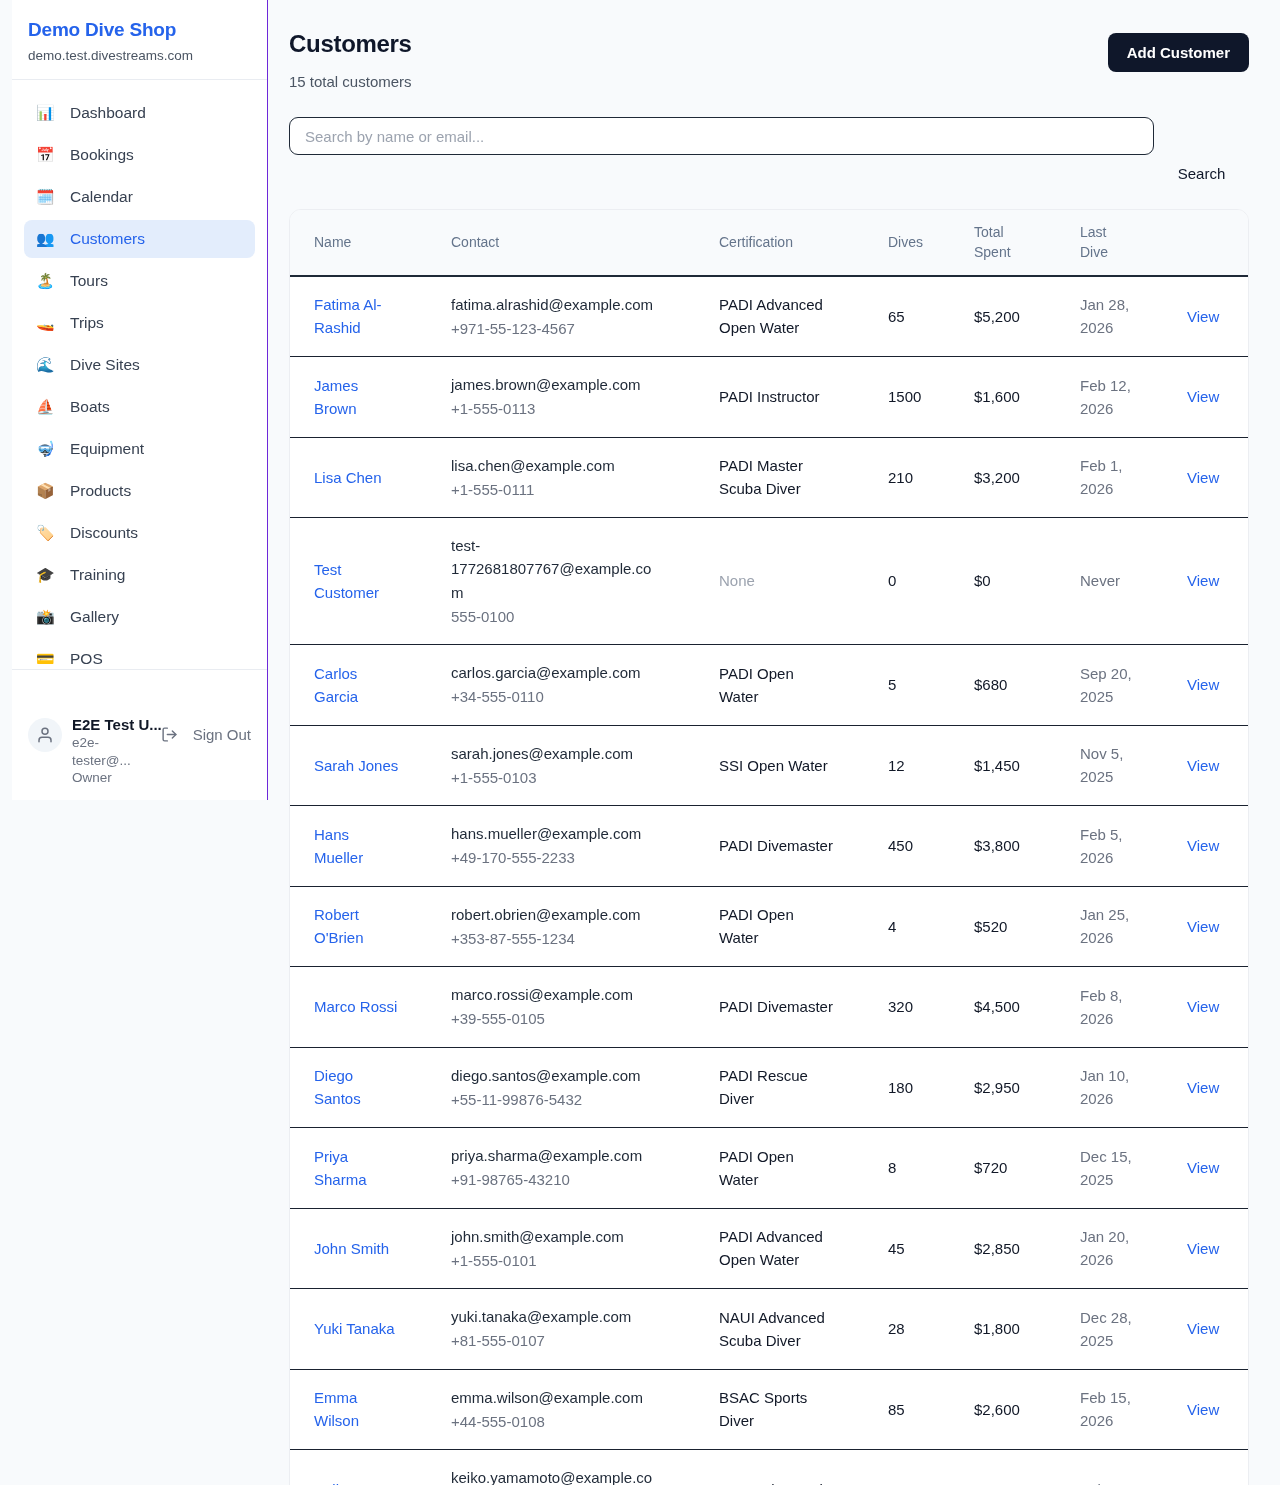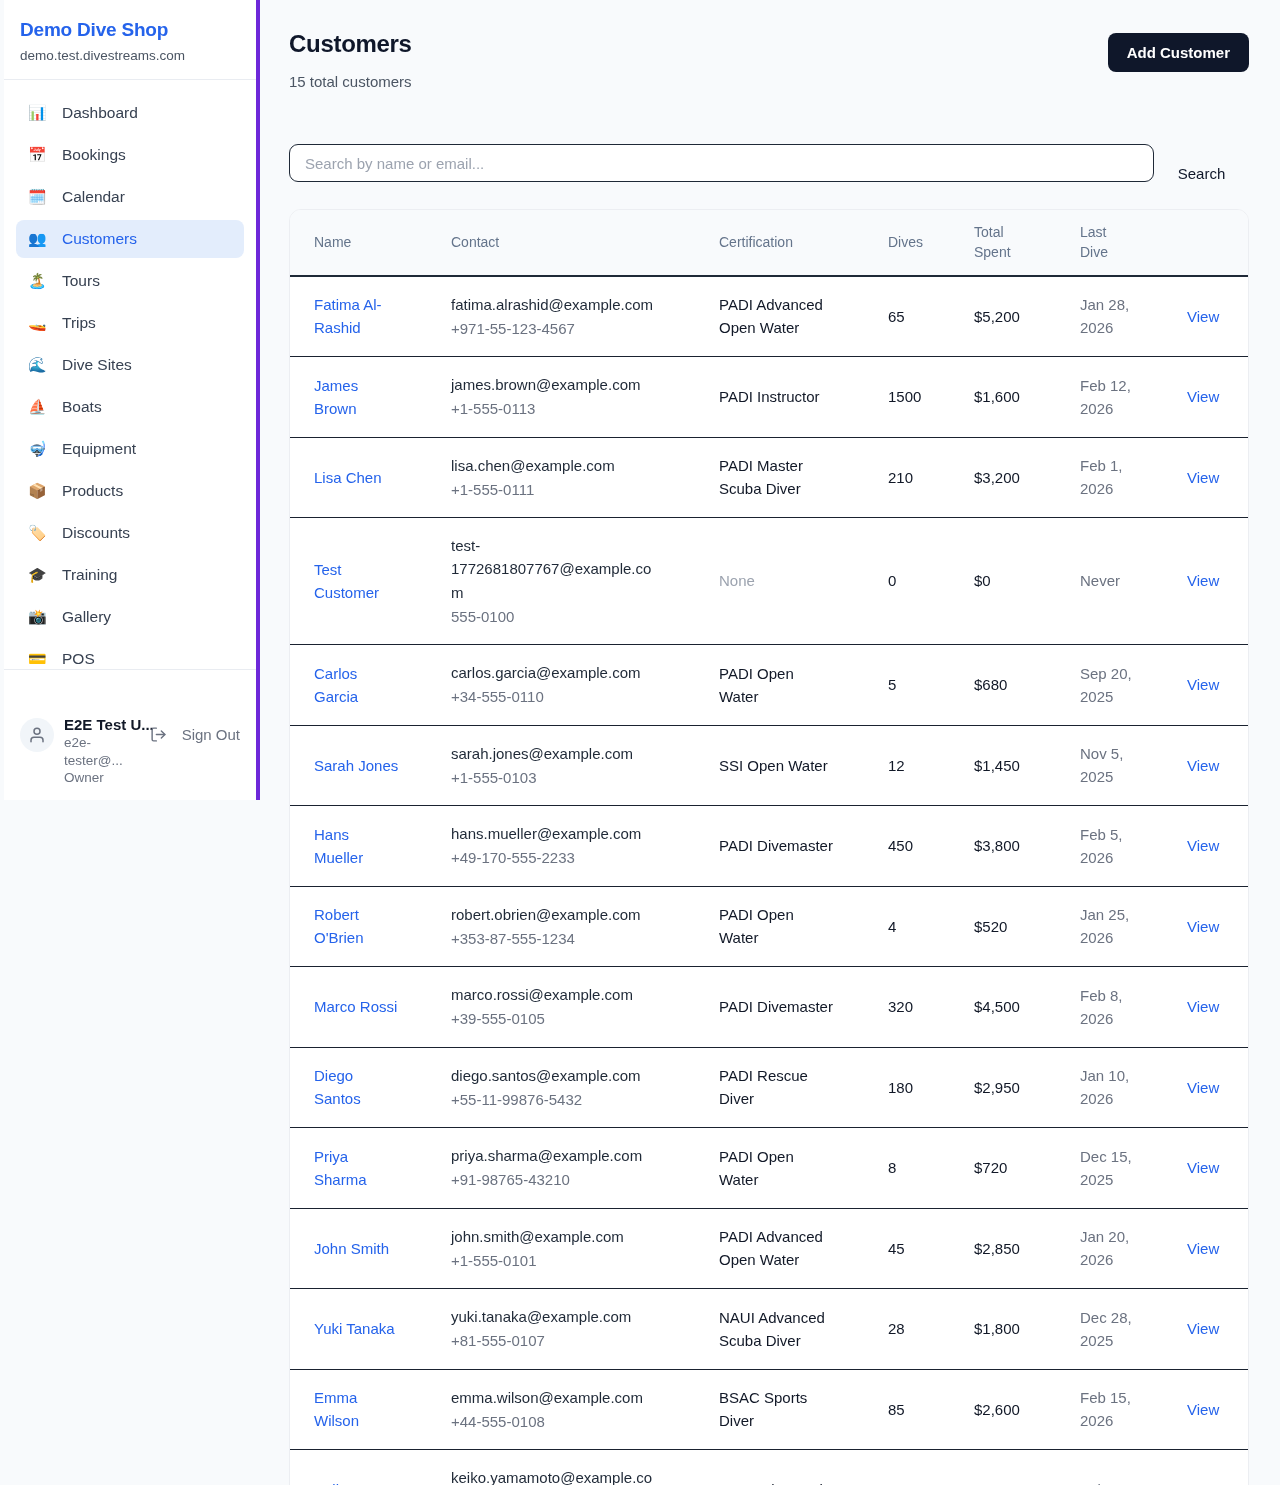--- a/index.html
+++ b/index.html
@@ -7,24 +7,24 @@
   body {
     height: 1485px;
     background: #f8fafc;
     font-family: "Liberation Sans", "DejaVu Sans", sans-serif;
     color: #111827;
     position: relative;
   }
 
   
   .sidebar {
-    position: absolute; top: 0; left: 4px;
+    position: absolute; top: 0; left: 12px;
     width: 256px; height: 800px;
     background: #ffffff;
-    border-right: 4px solid #6d28d9;
+    border-right: 1px solid #6d28d9;
     display: flex; flex-direction: column;
   }
   .side-header { padding: 19px 16px 16px; border-bottom: 1px solid #e9ecf1; }
   .shop-name { color: #2563eb; font-size: 19px; font-weight: 700; letter-spacing: -0.2px; }
   .shop-domain { color: #4b5563; font-size: 13.5px; margin-top: 7px; }
 
   .nav { flex: 1; padding: 14px 12px 0; overflow: hidden; }
   .nav-item {
     display: flex; align-items: center; gap: 14px;
     padding: 10px 12px; margin-bottom: 4px;
@@ -57,21 +57,21 @@
   .page-head { display: flex; justify-content: space-between; align-items: flex-start; }
   .page-title { font-size: 24px; font-weight: 700; color: #0f172a; letter-spacing: -0.3px; }
   .page-subtitle { color: #4b5563; font-size: 15px; margin-top: 15px; }
   .btn-primary {
     background: #0f172a; color: #ffffff;
     border: none; border-radius: 8px; cursor: pointer;
     padding: 11px 19px; font-size: 15px; font-weight: 600;
     font-family: inherit; margin-top: 3px;
   }
 
-  .search-row { display: flex; align-items: flex-end; margin-top: 27px; }
+  .search-row { display: flex; align-items: flex-start; margin-top: 27px; }
   .search-input {
     flex: 1; height: 38px;
     border: 1px solid #1f2937; border-radius: 9px;
     padding: 0 15px; font-size: 15px; background: #fff; color: #111827;
     font-family: inherit; outline: none;
   }
   .search-input::placeholder { color: #9ca3af; }
   .search-btn {
     background: none; border: none; cursor: pointer;
     color: #0f172a; font-size: 15px; font-weight: 500;

